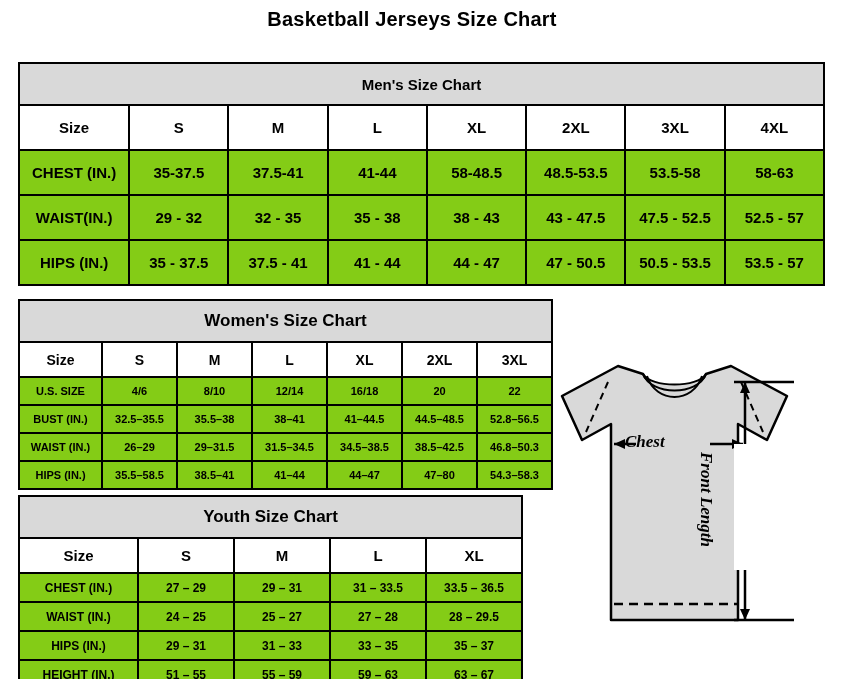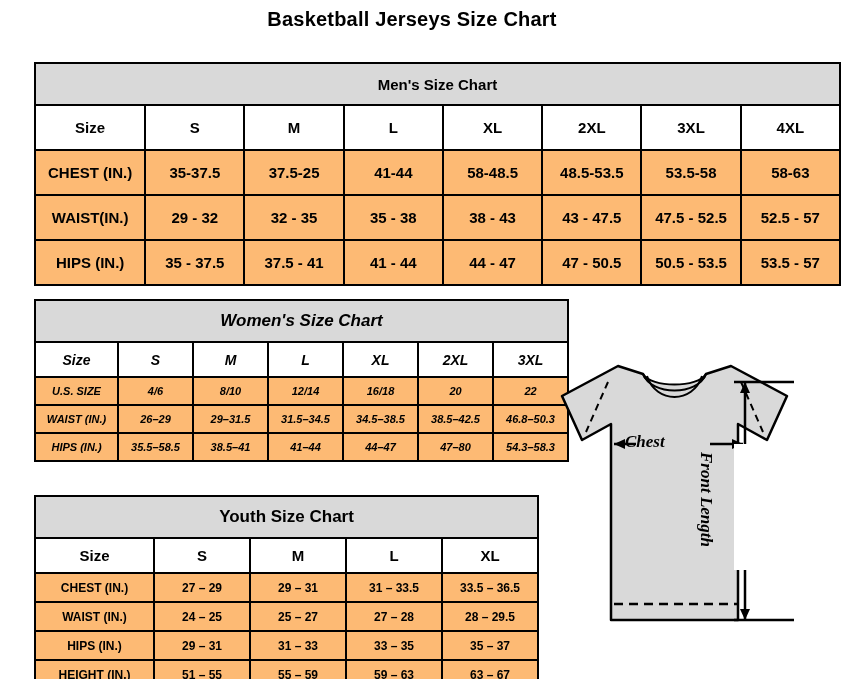--- a/index.html
+++ b/index.html
@@ -22,22 +22,21 @@
     width: 824px;
     text-align: center;
     font-size: 20px;
     font-weight: bold;
     letter-spacing: 0.2px;
   }
 
   table {
     border-collapse: collapse;
     table-layout: fixed;
-    background: #fdba74;
-    margin-left: 16px;
+    background: #84cc16;
   }
   table, th, td {
     border: 2px solid #000000;
   }
   th, td {
     text-align: center;
     vertical-align: middle;
     font-weight: bold;
     padding: 0;
   }
@@ -61,21 +60,20 @@
   #men-table .caption-cell { height: 40px; }
   #men-table td, #men-table th { height: 43px; font-size: 15px; }
   #men-table .rowlabel { font-size: 15px; }
 
   
   #women-table {
     position: absolute;
     top: 299px;
     left: 18px;
     width: 533px;
-    font-style: italic;
   }
   #women-table .caption-cell { height: 40px; font-size: 17px; }
   #women-table .hdr-cell { height: 33px; font-size: 14px; }
   #women-table td { height: 26px; font-size: 11px; }
   #women-table .rowlabel { font-size: 11px; }
 
   
   #youth-table {
     position: absolute;
     top: 495px;
@@ -144,21 +142,21 @@
       <th class="hdr-cell">M</th>
       <th class="hdr-cell">L</th>
       <th class="hdr-cell">XL</th>
       <th class="hdr-cell">2XL</th>
       <th class="hdr-cell">3XL</th>
       <th class="hdr-cell">4XL</th>
     </tr>
     <tr>
       <td class="rowlabel">CHEST (IN.)</td>
       <td>35-37.5</td>
-      <td>37.5-25</td>
+      <td>37.5-41</td>
       <td>41-44</td>
       <td>58-48.5</td>
       <td>48.5-53.5</td>
       <td>53.5-58</td>
       <td>58-63</td>
     </tr>
     <tr>
       <td class="rowlabel">WAIST(IN.)</td>
       <td>29 - 32</td>
       <td>32 - 35</td>
@@ -207,20 +205,29 @@
     <tr>
       <td class="rowlabel">U.S. SIZE</td>
       <td>4/6</td>
       <td>8/10</td>
       <td>12/14</td>
       <td>16/18</td>
       <td>20</td>
       <td>22</td>
     </tr>
     <tr>
+      <td class="rowlabel">BUST  (IN.)</td>
+      <td>32.5–35.5</td>
+      <td>35.5–38</td>
+      <td>38–41</td>
+      <td>41–44.5</td>
+      <td>44.5–48.5</td>
+      <td>52.8–56.5</td>
+    </tr>
+    <tr>
       <td class="rowlabel">WAIST  (IN.)</td>
       <td>26–29</td>
       <td>29–31.5</td>
       <td>31.5–34.5</td>
       <td>34.5–38.5</td>
       <td>38.5–42.5</td>
       <td>46.8–50.3</td>
     </tr>
     <tr>
       <td class="rowlabel">HIPS  (IN.)</td>

